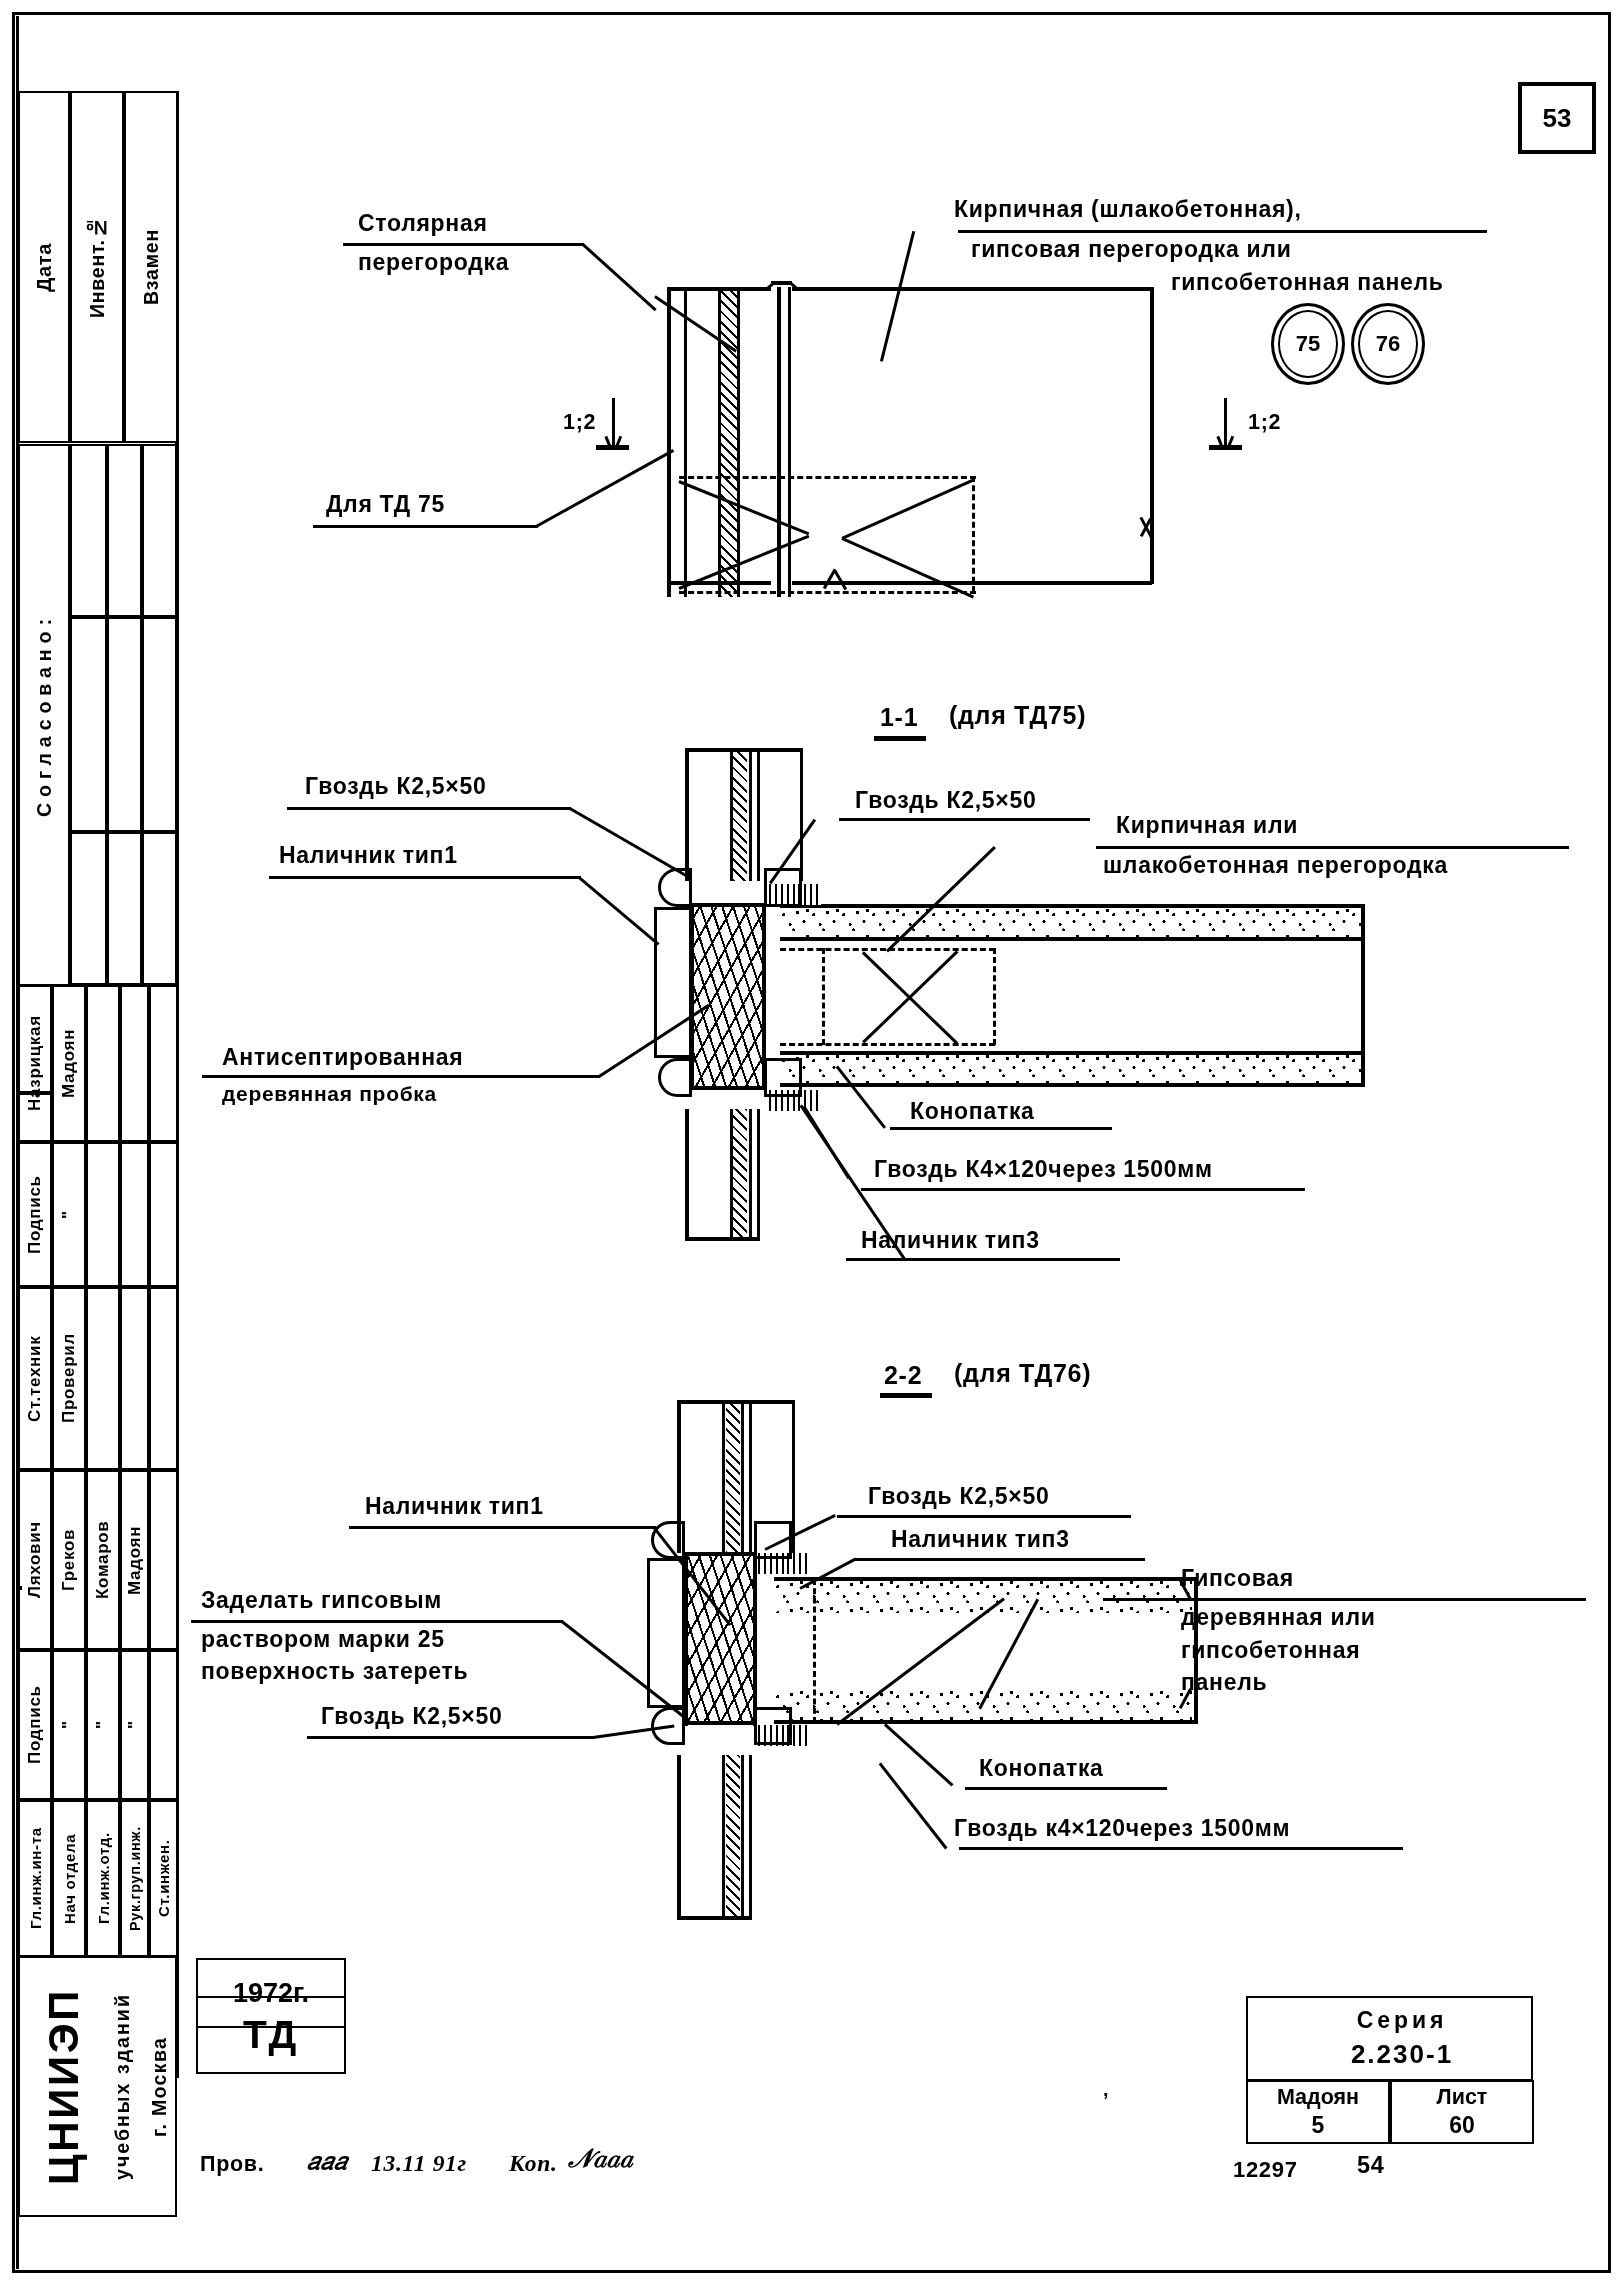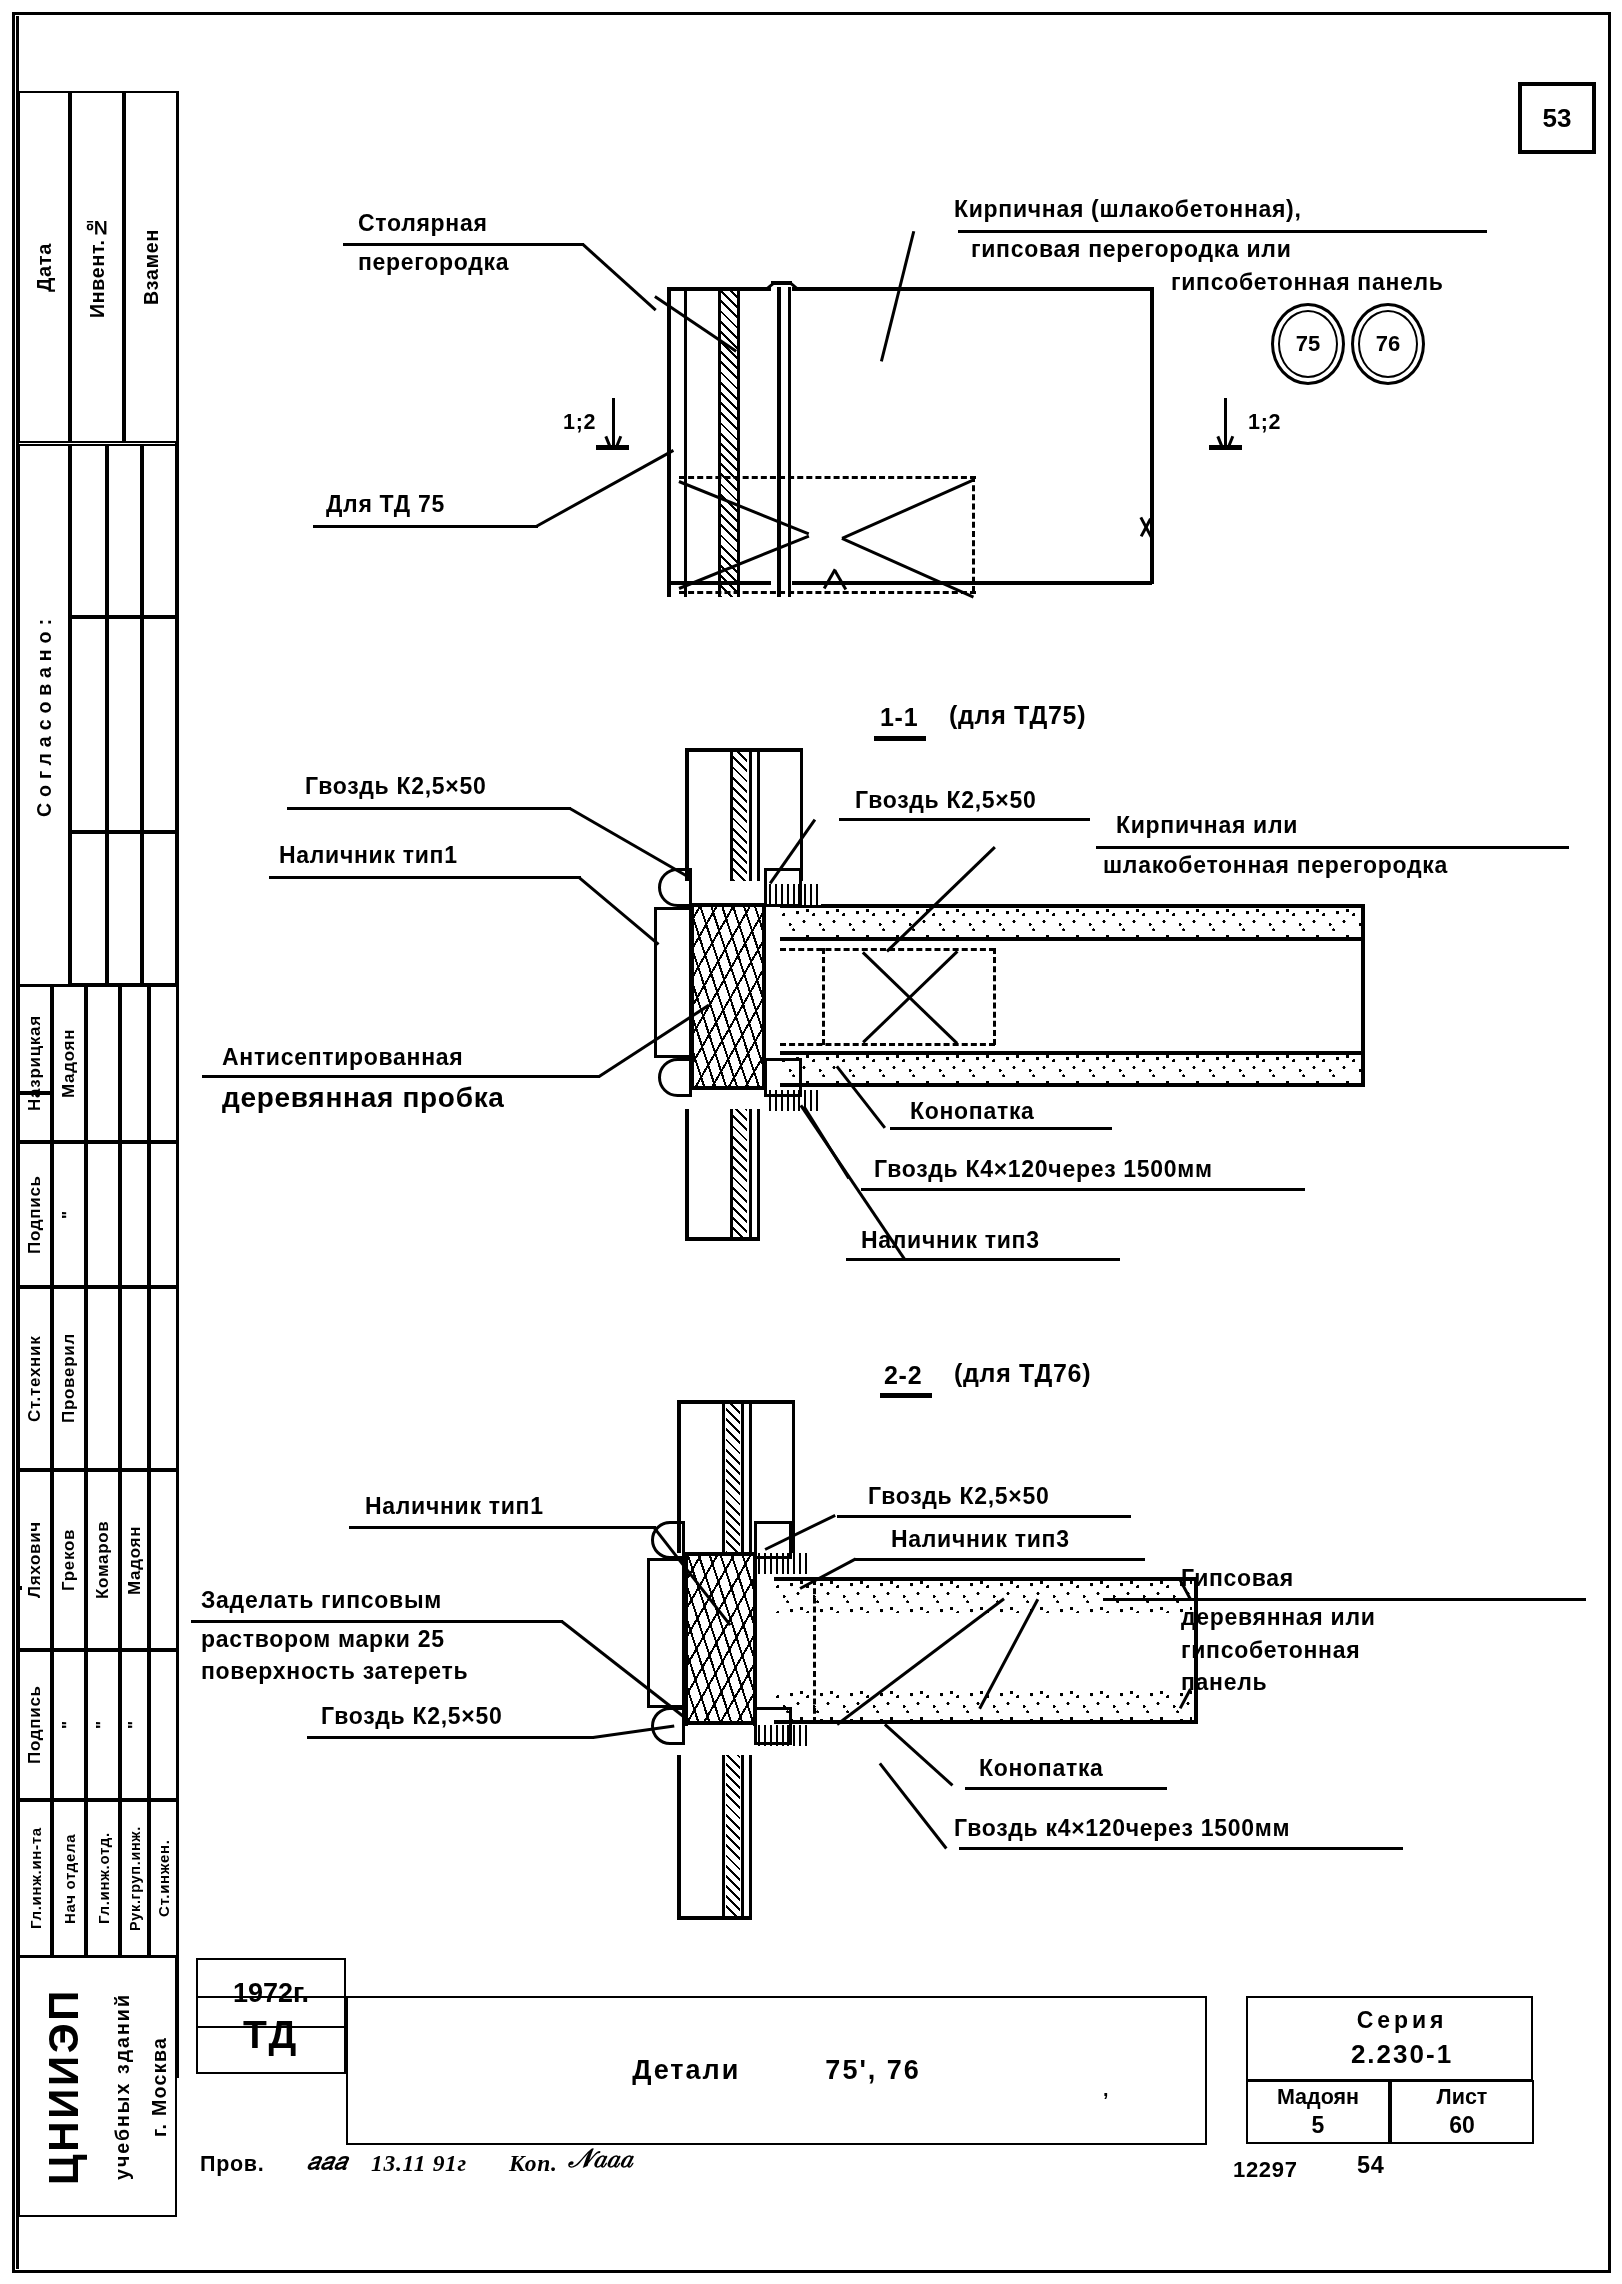--- a/index.html
+++ b/index.html
@@ -297,21 +297,21 @@
   <div class="txt" style="left:305px;top:773px;font-size:23px;">Гвоздь К2,5×50</div>
   <div class="lead" style="left:287px;top:807px;width:284px;"></div>
   <div class="diag" style="left:570px;top:807px;width:134px;transform:rotate(30deg);"></div>
 
   <div class="txt" style="left:279px;top:842px;font-size:23px;">Наличник тип1</div>
   <div class="lead" style="left:269px;top:876px;width:312px;"></div>
   <div class="diag" style="left:579px;top:876px;width:104px;transform:rotate(40deg);"></div>
 
   <div class="txt" style="left:222px;top:1044px;font-size:23px;">Антисептированная</div>
   <div class="lead" style="left:202px;top:1075px;width:398px;"></div>
-  <div class="txt" style="left:222px;top:1082px;font-size:28px;">деревянная пробка</div>
+  <div class="txt" style="left:222px;top:1082px;font-size:21px;">деревянная пробка</div>
   <div class="diag" style="left:599px;top:1075px;width:131px;transform:rotate(-33deg);"></div>
 
   <div class="txt" style="left:855px;top:787px;font-size:23px;">Гвоздь К2,5×50</div>
   <div class="lead" style="left:839px;top:818px;width:251px;"></div>
   <div class="diag" style="left:770px;top:882px;width:78px;transform:rotate(-55deg);"></div>
 
   <div class="txt" style="left:1116px;top:812px;font-size:23px;">Кирпичная    или</div>
   <div class="lead" style="left:1096px;top:846px;width:473px;"></div>
   <div class="txt" style="left:1103px;top:852px;font-size:23px;">шлакобетонная перегородка</div>
   <div class="diag" style="left:995px;top:846px;width:150px;transform:rotate(136deg);"></div>
@@ -411,24 +411,20 @@
   <div class="lead" style="left:959px;top:1847px;width:444px;"></div>
   <div class="diag" style="left:880px;top:1762px;width:108px;transform:rotate(52deg);"></div>
 
   <div class="tb" style="left:196px;top:1996px;width:150px;height:78px;">
     <span style="font-size:39px;letter-spacing:2.6px;">ТД</span>
   </div>
   <div class="tb" style="left:196px;top:1958px;width:150px;height:70px;">
     <span style="font-size:27px;">1972г.</span>
   </div>
 
-  <div class="tb" style="left:346px;top:1996px;width:861px;height:149px;flex-direction:row;gap:85px;">
-    <span style="font-size:27px;letter-spacing:2px;">Детали</span>
-    <span style="font-size:27px;letter-spacing:2px;">75', 76</span>
-  </div>
 
   <div class="tb" style="left:1246px;top:1996px;width:287px;height:85px;padding-left:25px;">
     <span style="font-size:23px;letter-spacing:3.9px;">Серия</span>
     <span style="font-size:26px;letter-spacing:2px;margin-top:5.2px;">2.230-1</span>
   </div>
   <div class="tb" style="left:1246px;top:2080px;width:144px;height:64px;">
     <span style="font-size:21.5px;">Мадоян</span>
     <span style="font-size:23px;margin-top:2.6px;">5</span>
   </div>
   <div class="tb" style="left:1390px;top:2080px;width:144px;height:64px;">

